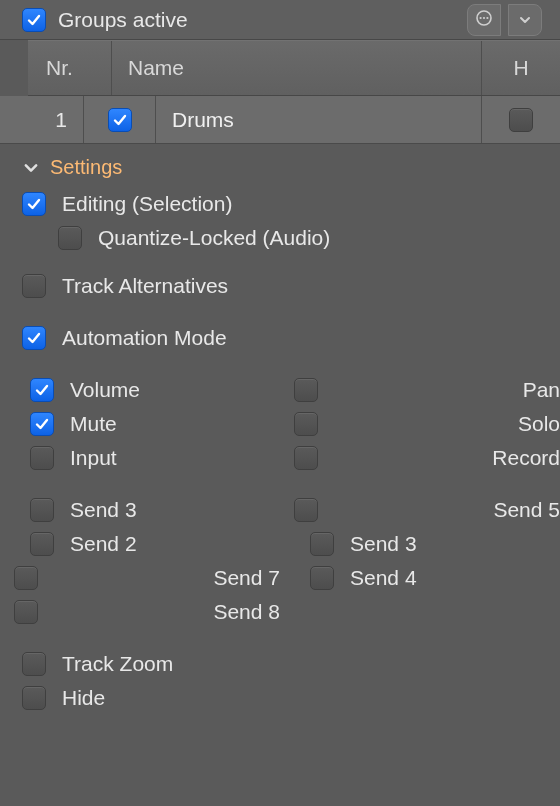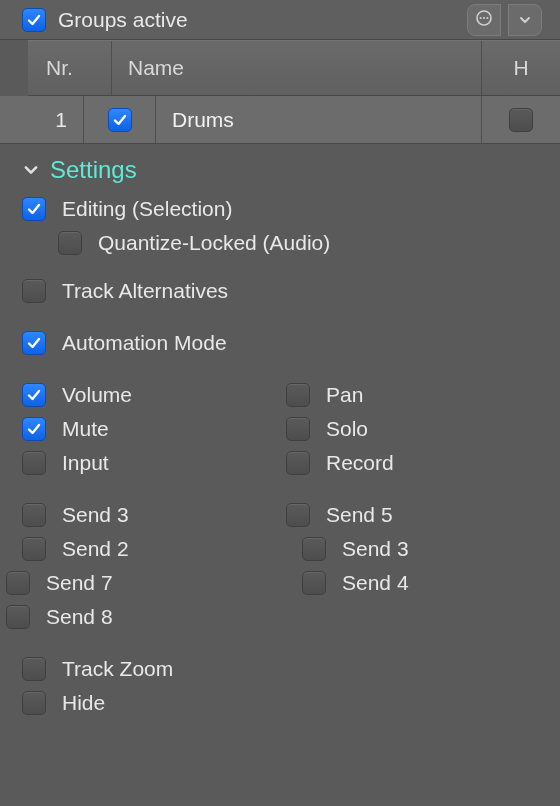--- a/index.html
+++ b/index.html
@@ -104,38 +104,38 @@
   .section {
     padding: 8px 0 0 0;
     background: #5a5a5a;
     flex: 1;
   }
   .sect-header {
     display: flex; align-items: center;
     padding: 4px 0 8px 22px;
     gap: 10px;
   }
-  .sect-title { font-size: 24px; color:#5eead4; font-weight:400; }
+  .sect-title { font-size: 20px; color:#fdba74; font-weight:400; }
   .chev-down { display:inline-flex; }
 
   .opt-row {
     display: flex; align-items: center;
     padding: 5px 0 5px 22px;
     gap: 16px;
   }
   .opt-row.indent { padding-left: 58px; }
 
   .two-col {
     display: grid;
     grid-template-columns: 1fr 1fr;
     column-gap: 0;
     padding-left: 0;
   }
-  .two-col .opt-row { padding-left: 22px; }
-  .two-col .opt-row.right { padding-left: 6px; }
+  .two-col .opt-row { padding-left: 22px; margin-left: 8px; }
+  .two-col .opt-row.right { padding-left: 6px; justify-content: space-between; }
 
   .spacer-sm { height: 14px; }
   .spacer-md { height: 18px; }
 
   
   svg { pointer-events: none; }
 </style>
 </head>
 <body>
 

